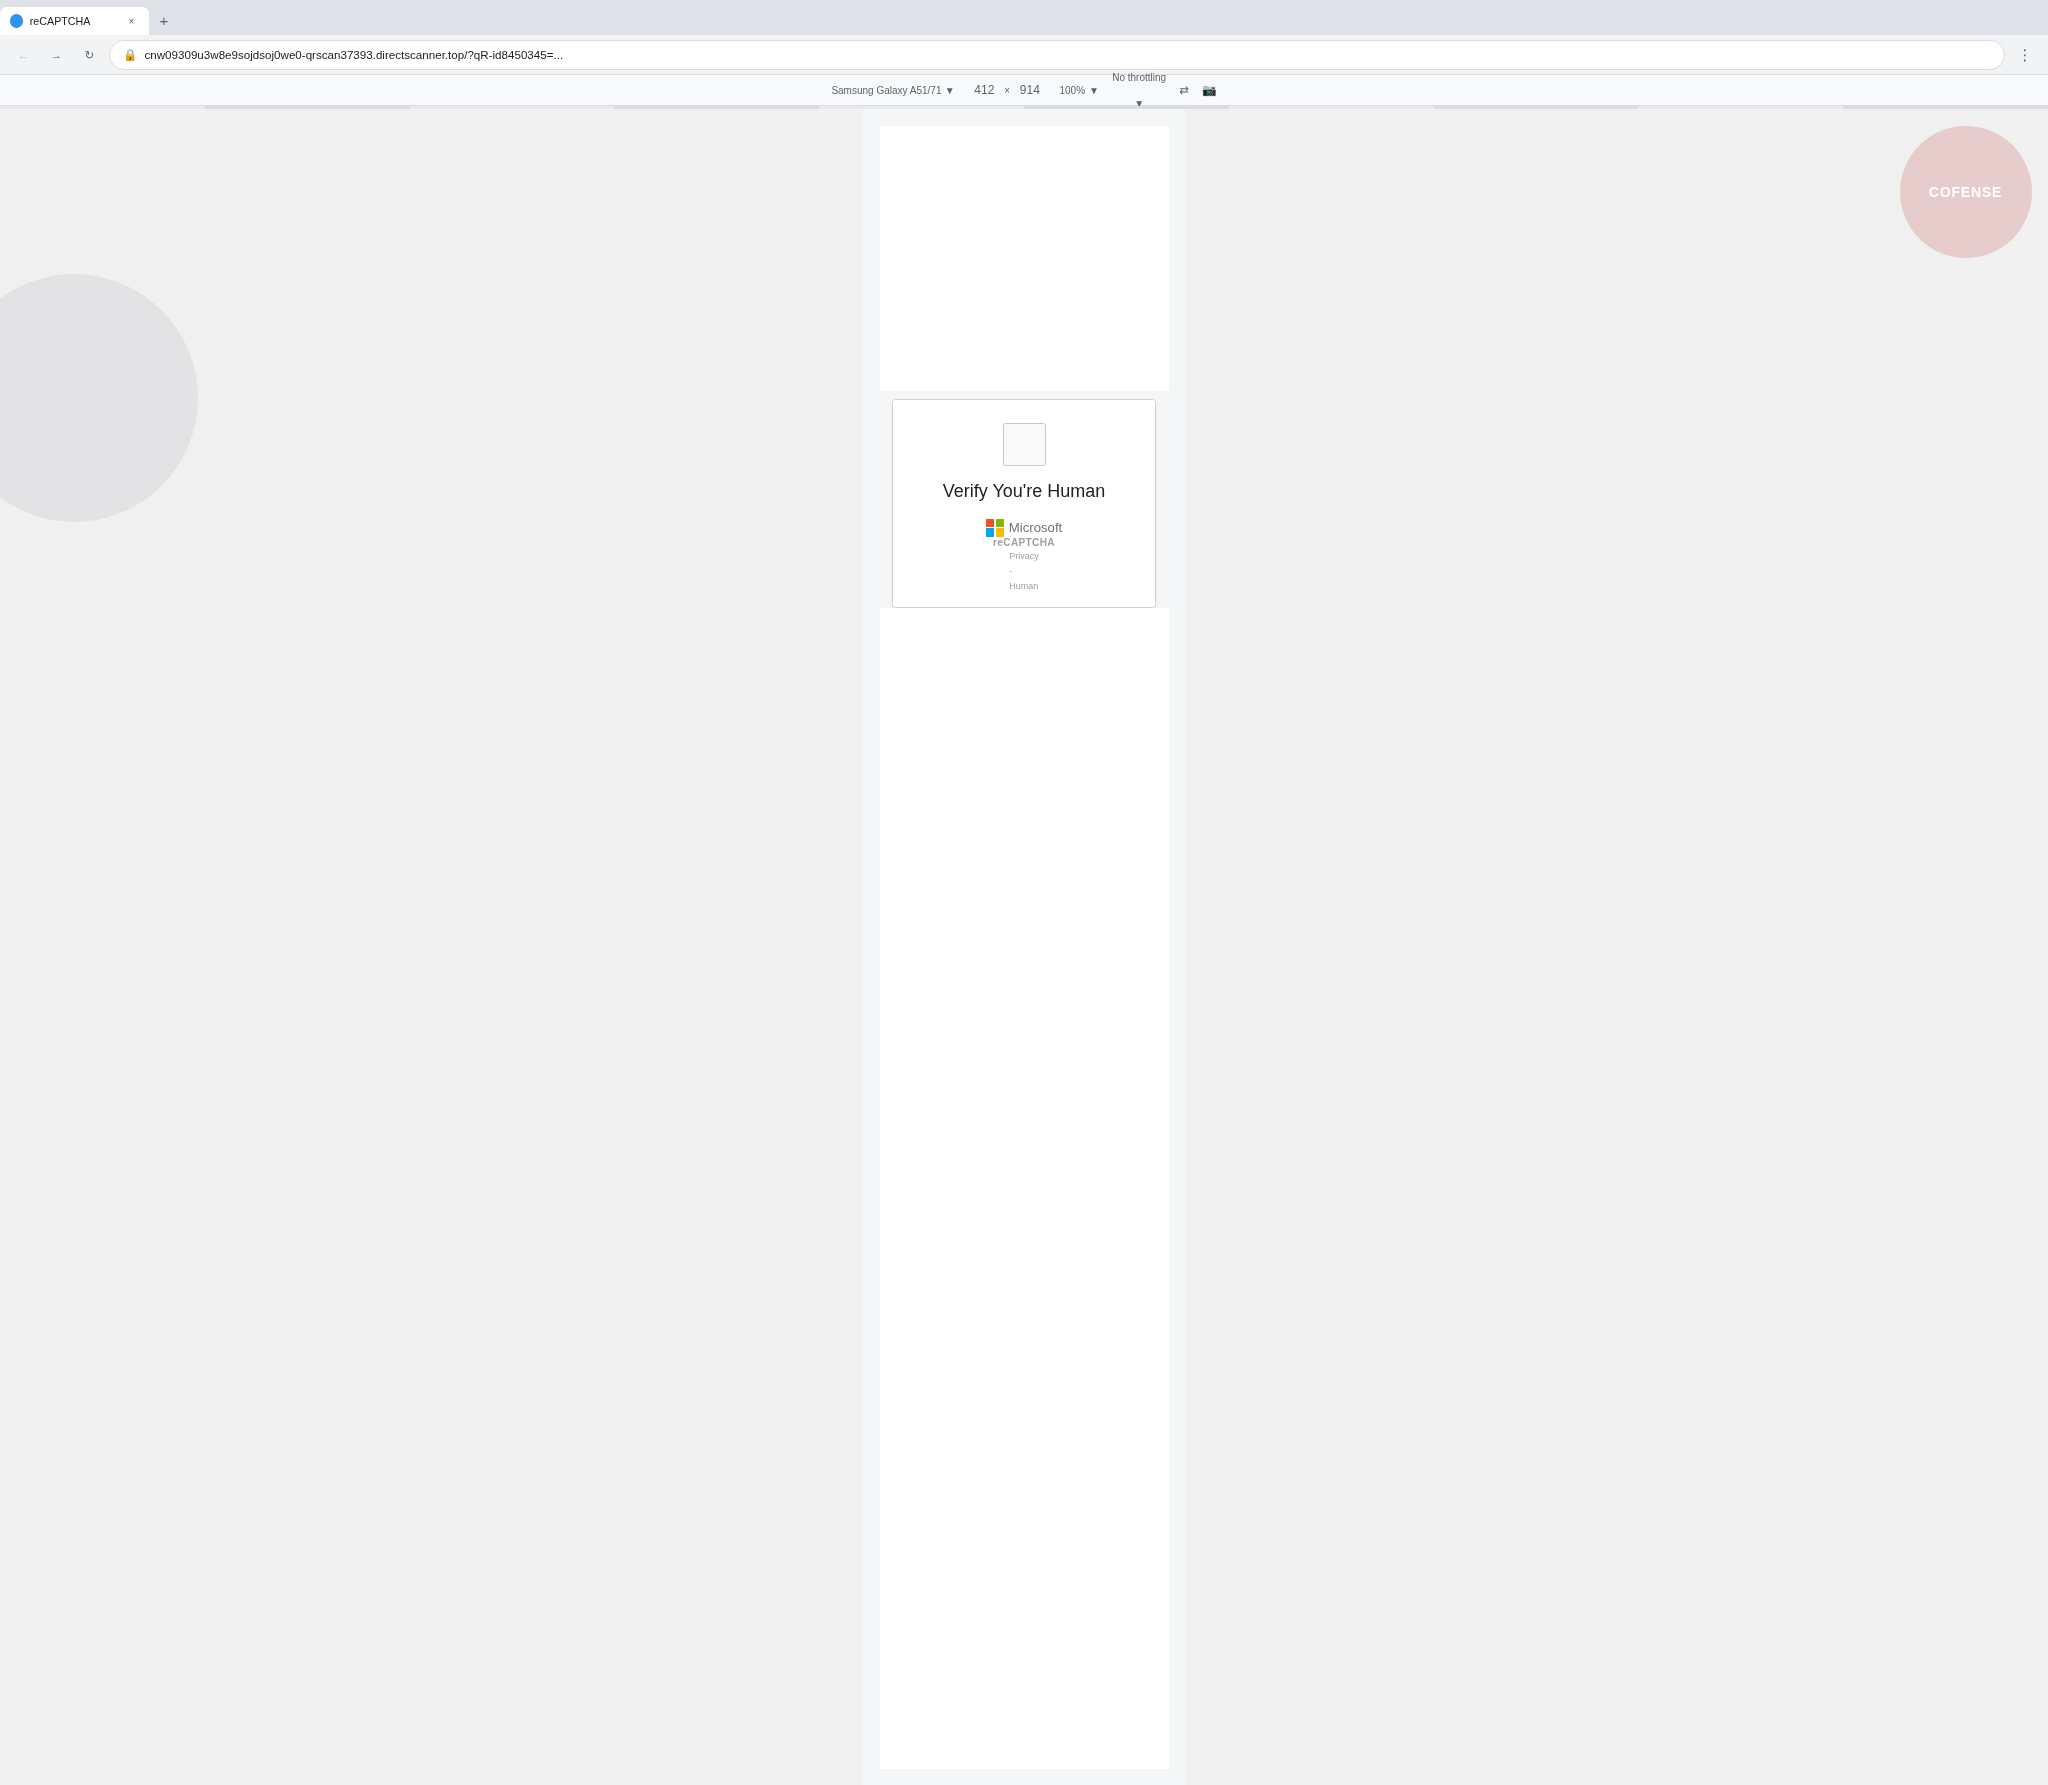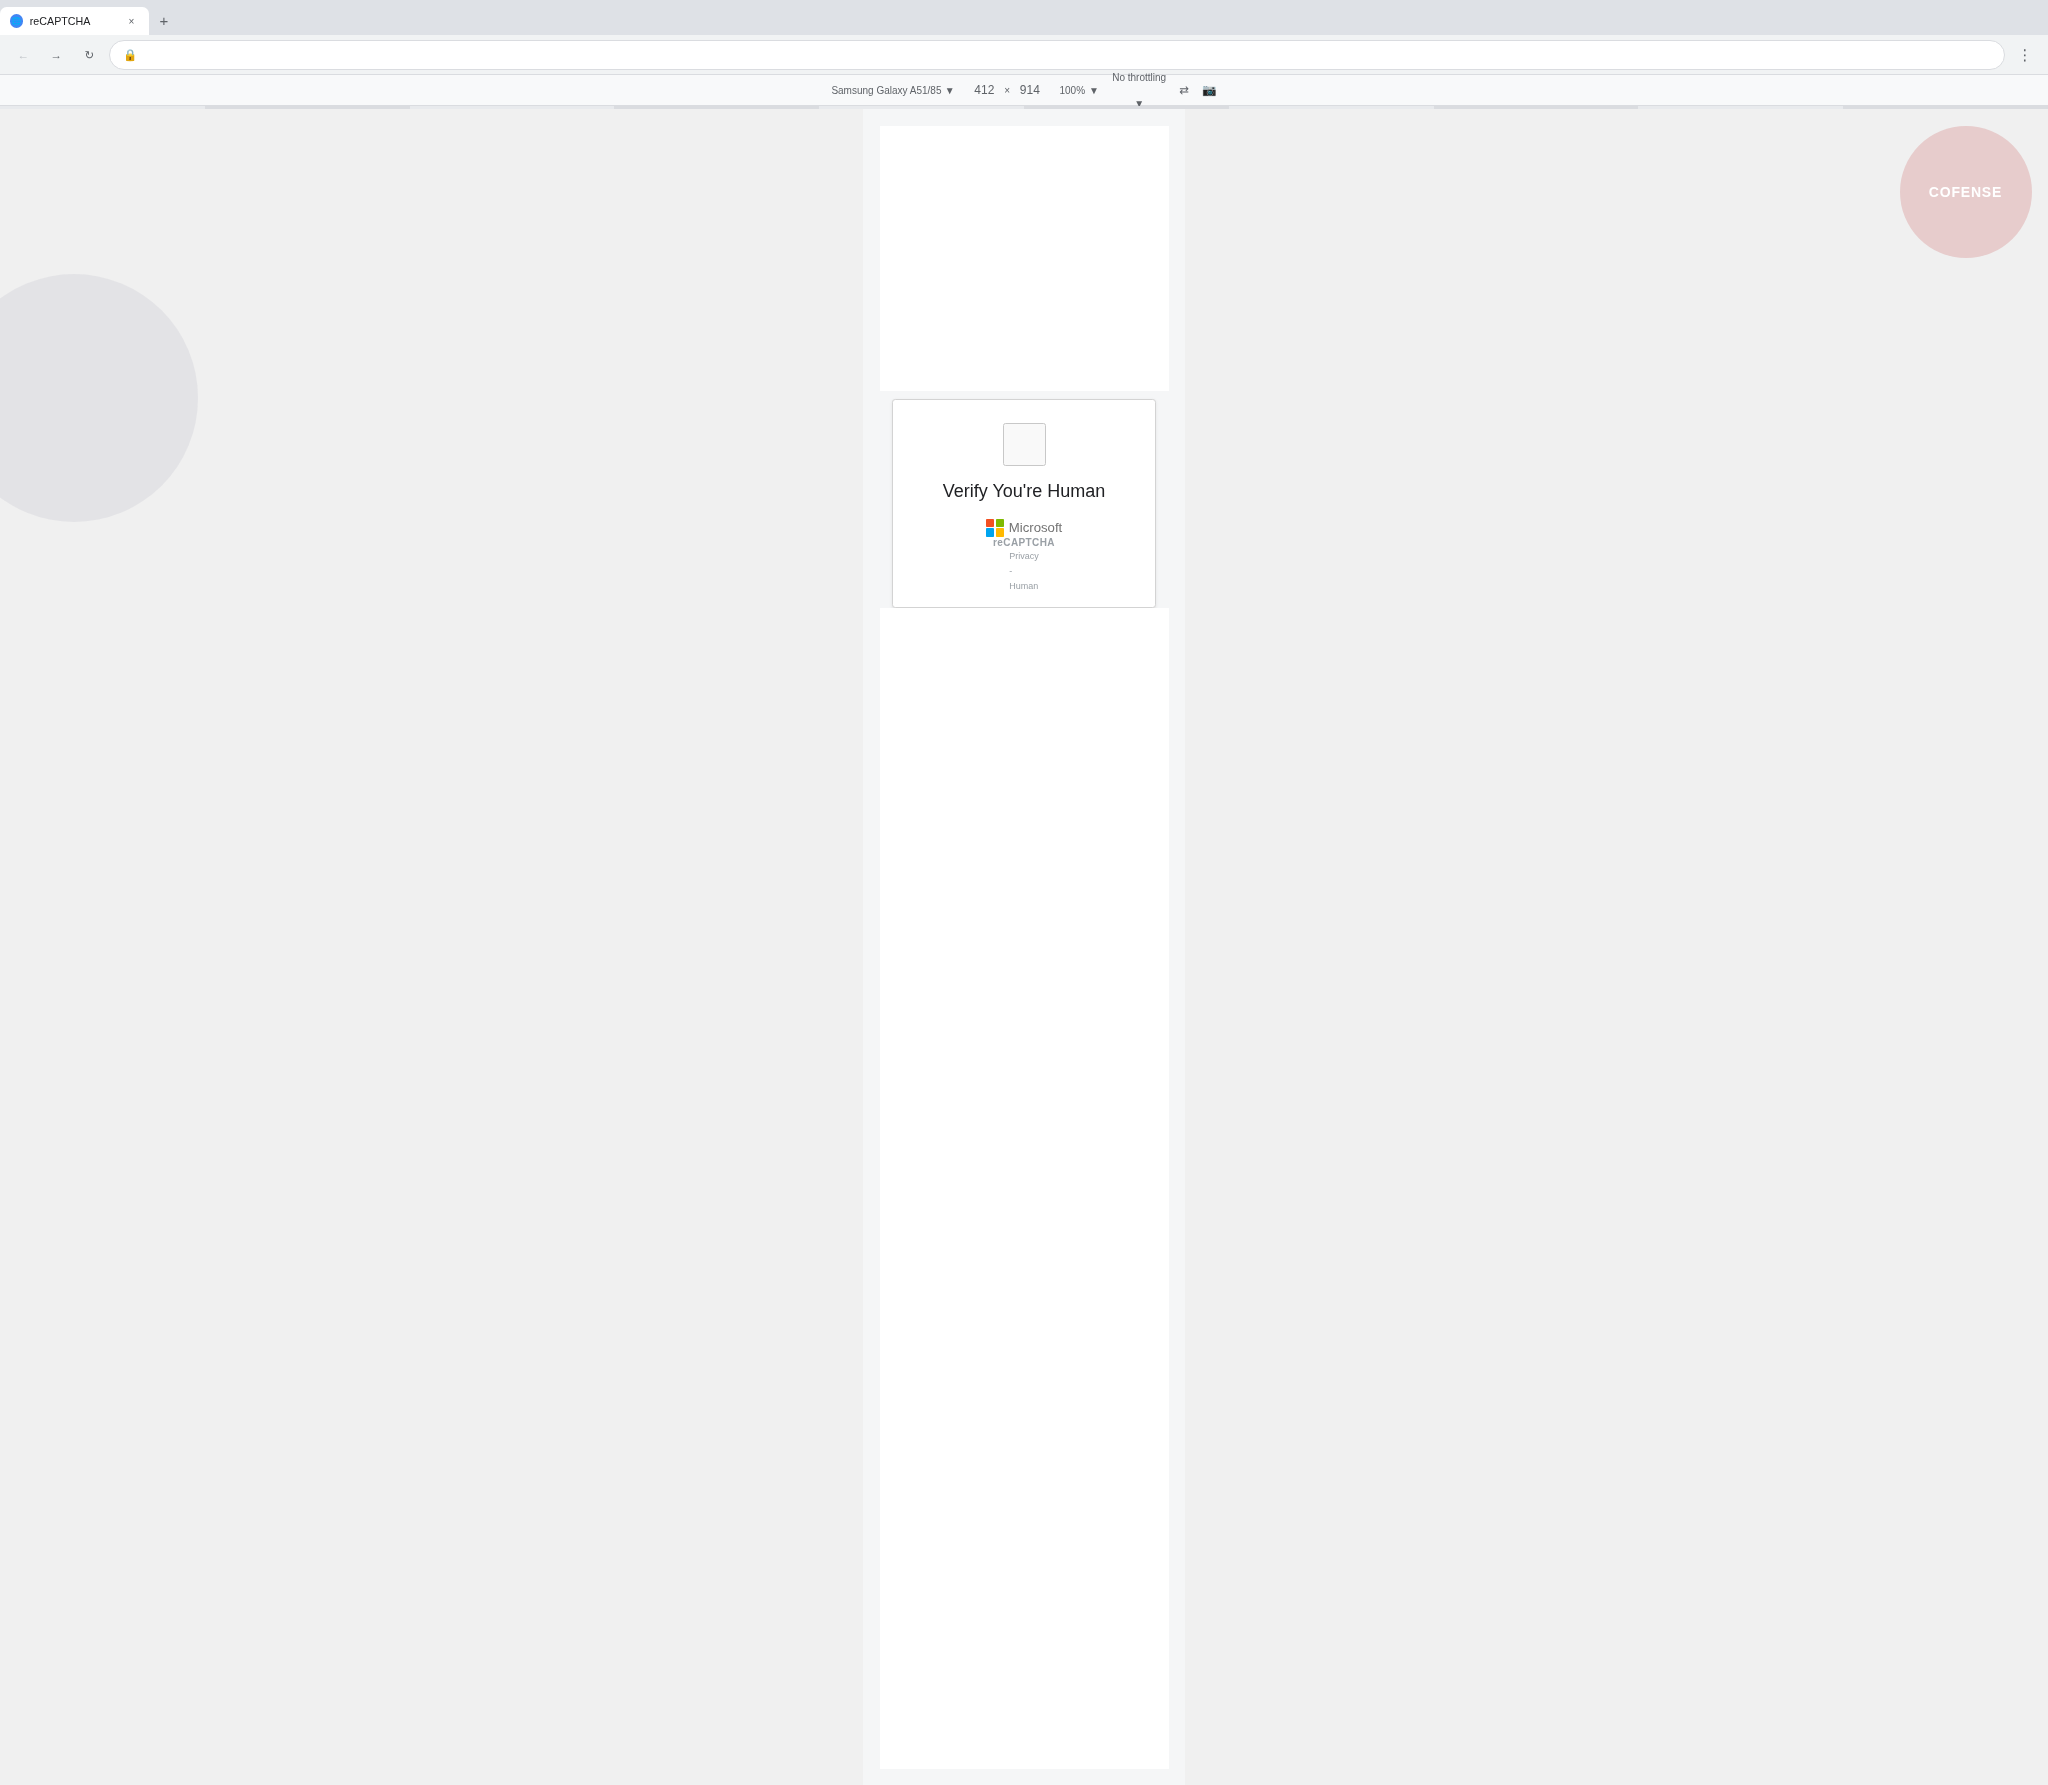--- a/index.html
+++ b/index.html
@@ -306,29 +306,30 @@
       <span>←</span>
     </button>
     <button class="nav-btn">
       <span>→</span>
     </button>
     <button class="nav-btn">
       <span>↻</span>
     </button>
     <div class="address-bar">
       <span class="lock-icon">🔒</span>
+      <span class="address-text">cnw09309u3w8e9sojdsoj0we0-qrscan37393.directscanner.top/?qR-id8450345=...</span>
     </div>
     <div class="menu-btn">
       <span>⋮</span>
     </div>
   </div>
 
   <div class="device-toolbar">
     <div class="device-selector">
-      <span>Samsung Galaxy A51/85</span>
+      <span>Samsung Galaxy A51/71</span>
       <span>▼</span>
     </div>
     <div style="display:flex;align-items:center;gap:3.3px;">
       <input class="dimension-input" type="text" value="412" style="">
       <span class="dim-separator">×</span>
       <input class="dimension-input" type="text" value="914" style="">
     </div>
     <div class="zoom-selector">
       <span>100%</span>
       <span>▼</span>

